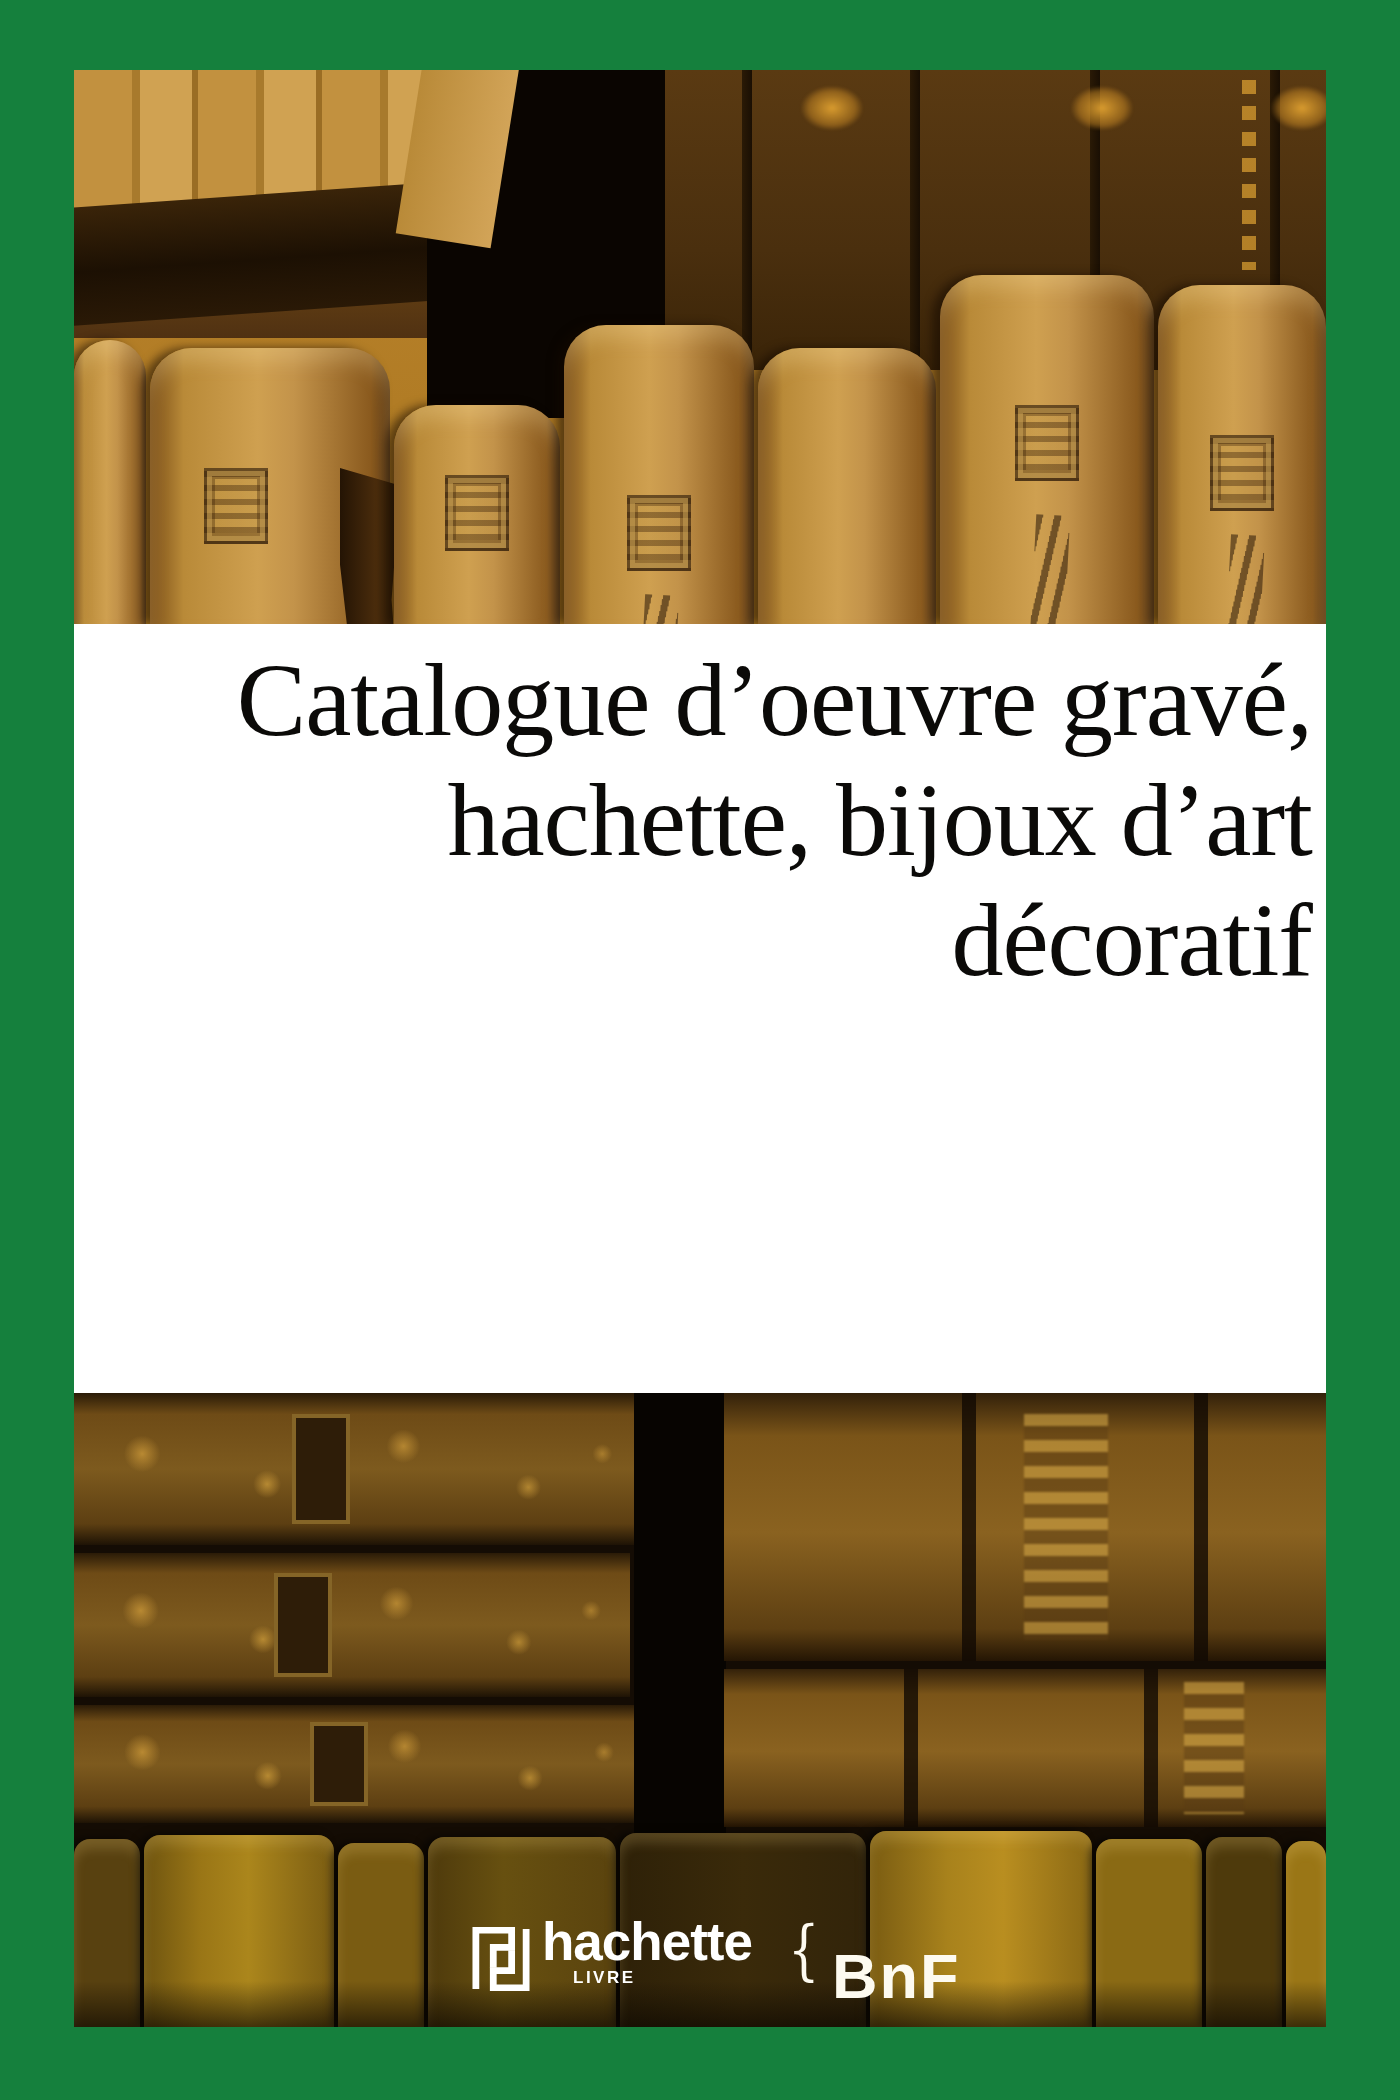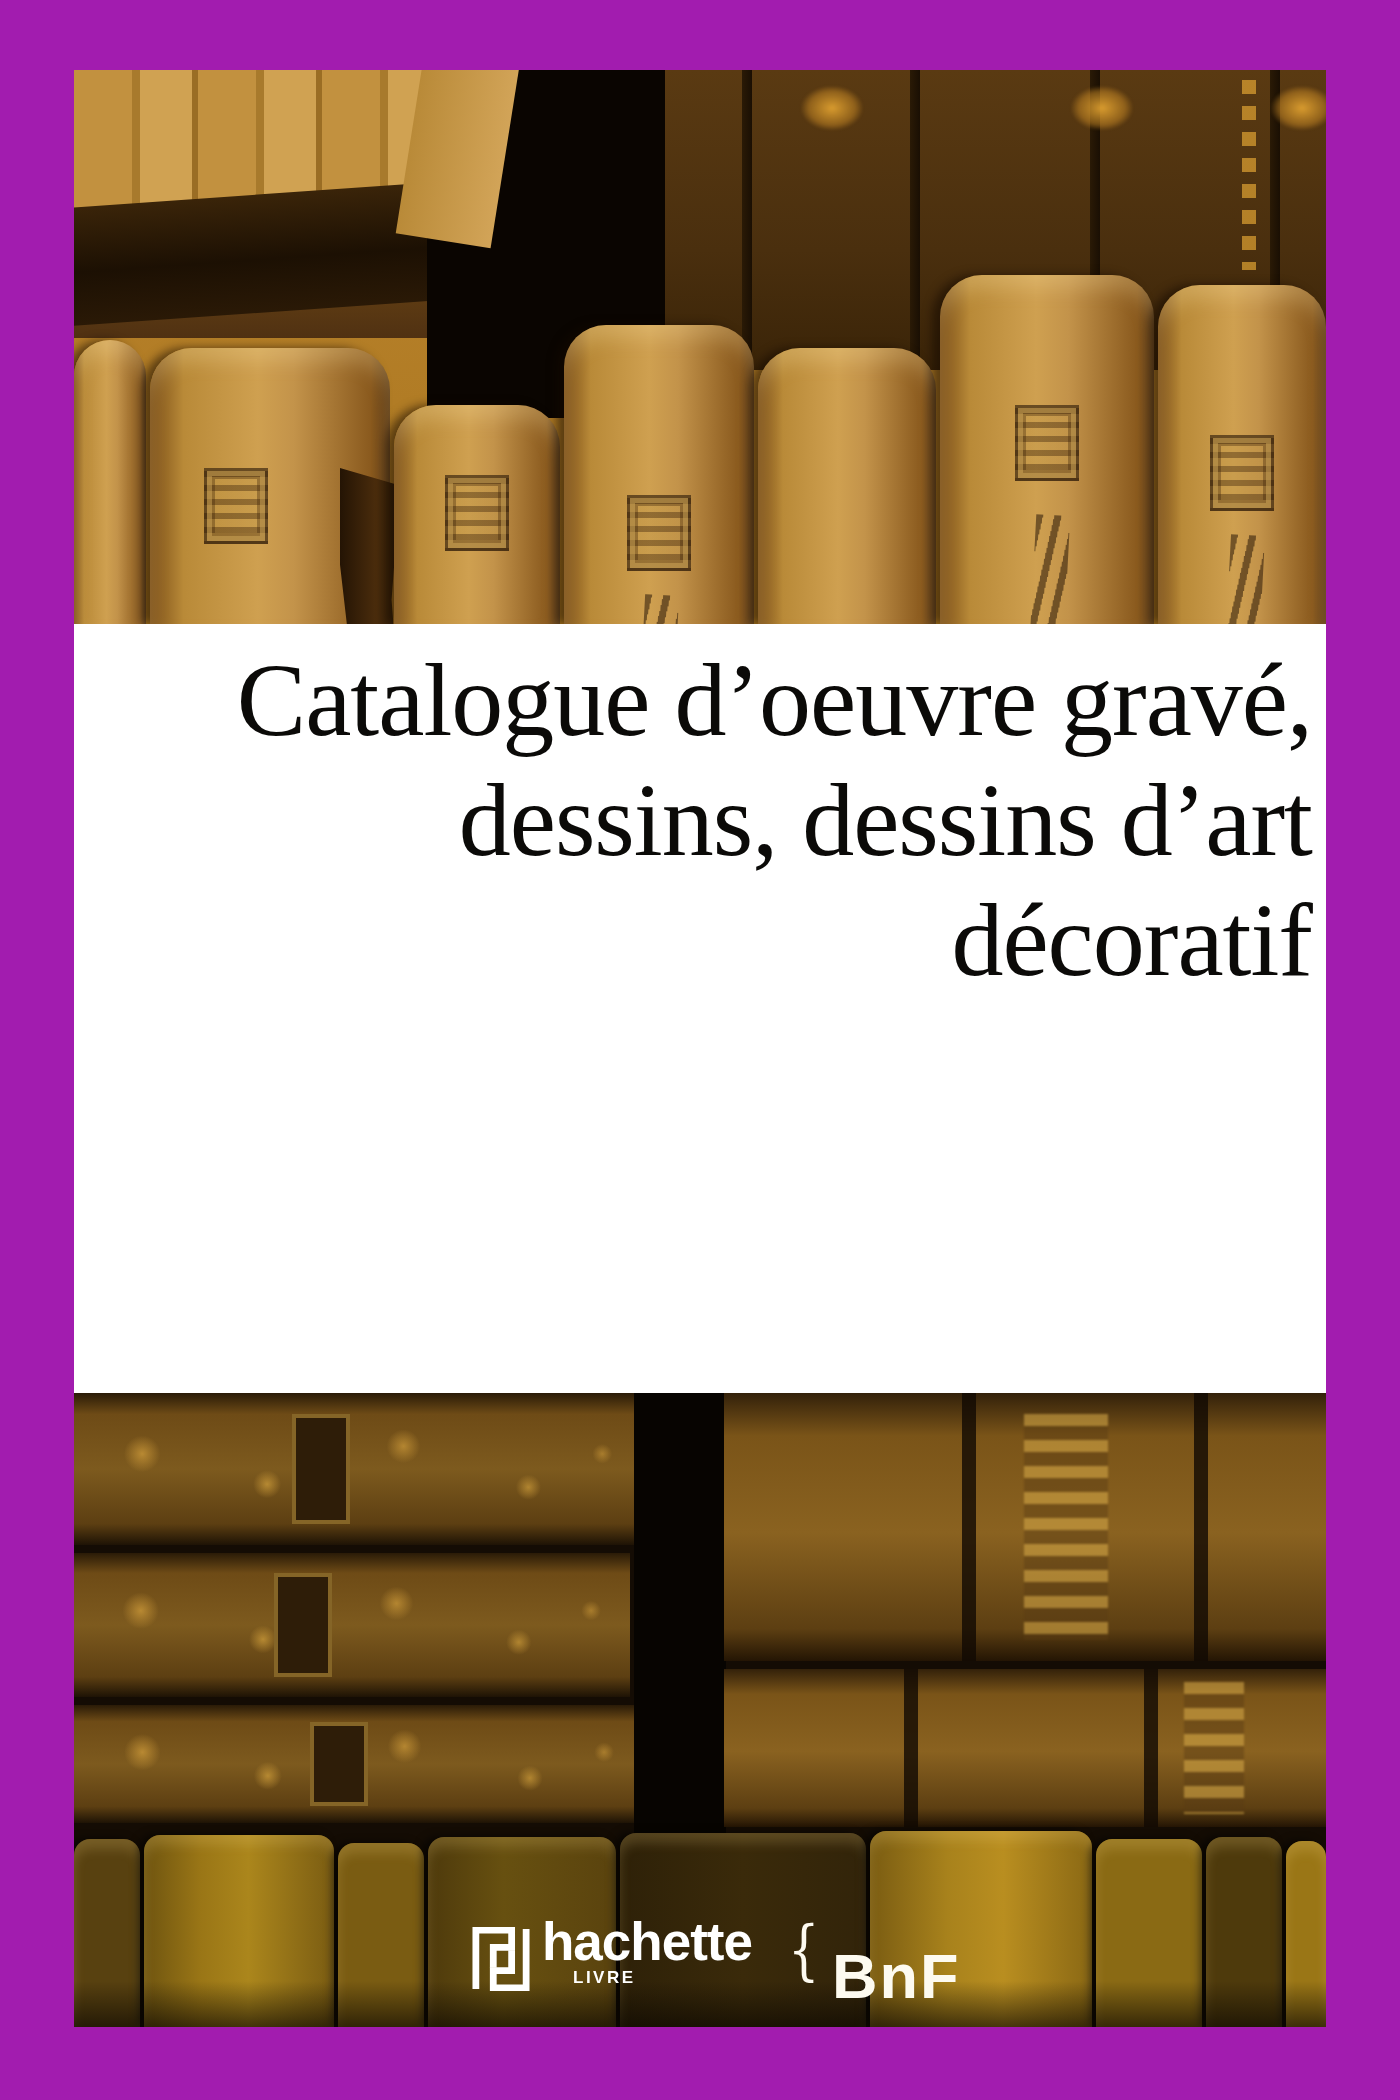--- a/index.html
+++ b/index.html
@@ -1,16 +1,16 @@
 <!DOCTYPE html>
 <html><head>
 <meta charset="utf-8">
 <style>
   html,body{margin:0;padding:0;background:#f6dcb2;}
-  #cover{position:relative;width:1400px;height:2100px;background:#a21caf;overflow:hidden;
+  #cover{position:relative;width:1400px;height:2100px;background:#15803d;overflow:hidden;
          font-family:"Liberation Sans",sans-serif;}
   
   .photo{position:absolute;left:74px;width:1252px;overflow:hidden;}
   #top-photo{top:70px;height:554px;background:linear-gradient(180deg,#a5721e,#b57f28 40%,#a9761f);}
   #bottom-photo{top:1393px;height:634px;background:#140c04;}
   
   .tp-backwall{position:absolute;left:0;top:0;width:100%;height:268px;
     background:linear-gradient(180deg,#8a5c1d,#6b4513 70%,#503112);}
   .tp-shelfbooks{position:absolute;left:0;top:0;width:370px;height:205px;
     background:repeating-linear-gradient(90deg,#c2913f 0 58px,#a87a2c 58px 66px,#d0a252 66px 118px,#9a6d24 118px 124px);}
@@ -111,21 +111,21 @@
     </div>
     <div class="spine" style="left:1084px;width:168px;height:339px">
       <div class="spine-label" style="top:150px"></div>
       <div class="spine-script" style="top:250px;height:230px"></div>
     </div>
   </div>
 
   <div id="title-band"></div>
   <div id="title">
     <div>Catalogue d’oeuvre gravé,</div>
-    <div>dessins, dessins d’art décoratif</div>
+    <div>hachette, bijoux d’art décoratif</div>
   </div>
 
   <div id="bottom-photo" class="photo" aria-label="Dark sepia photograph of stacked antique gilt leather books above a row of standing books">
     <div class="bl-row" style="top:0;width:568px;height:152px">
       <div class="bl-speckle"></div>
       <div class="bl-label" style="left:218px"></div>
     </div>
     <div class="bl-row" style="top:160px;width:556px;height:144px">
       <div class="bl-speckle"></div>
       <div class="bl-label" style="left:200px"></div>

